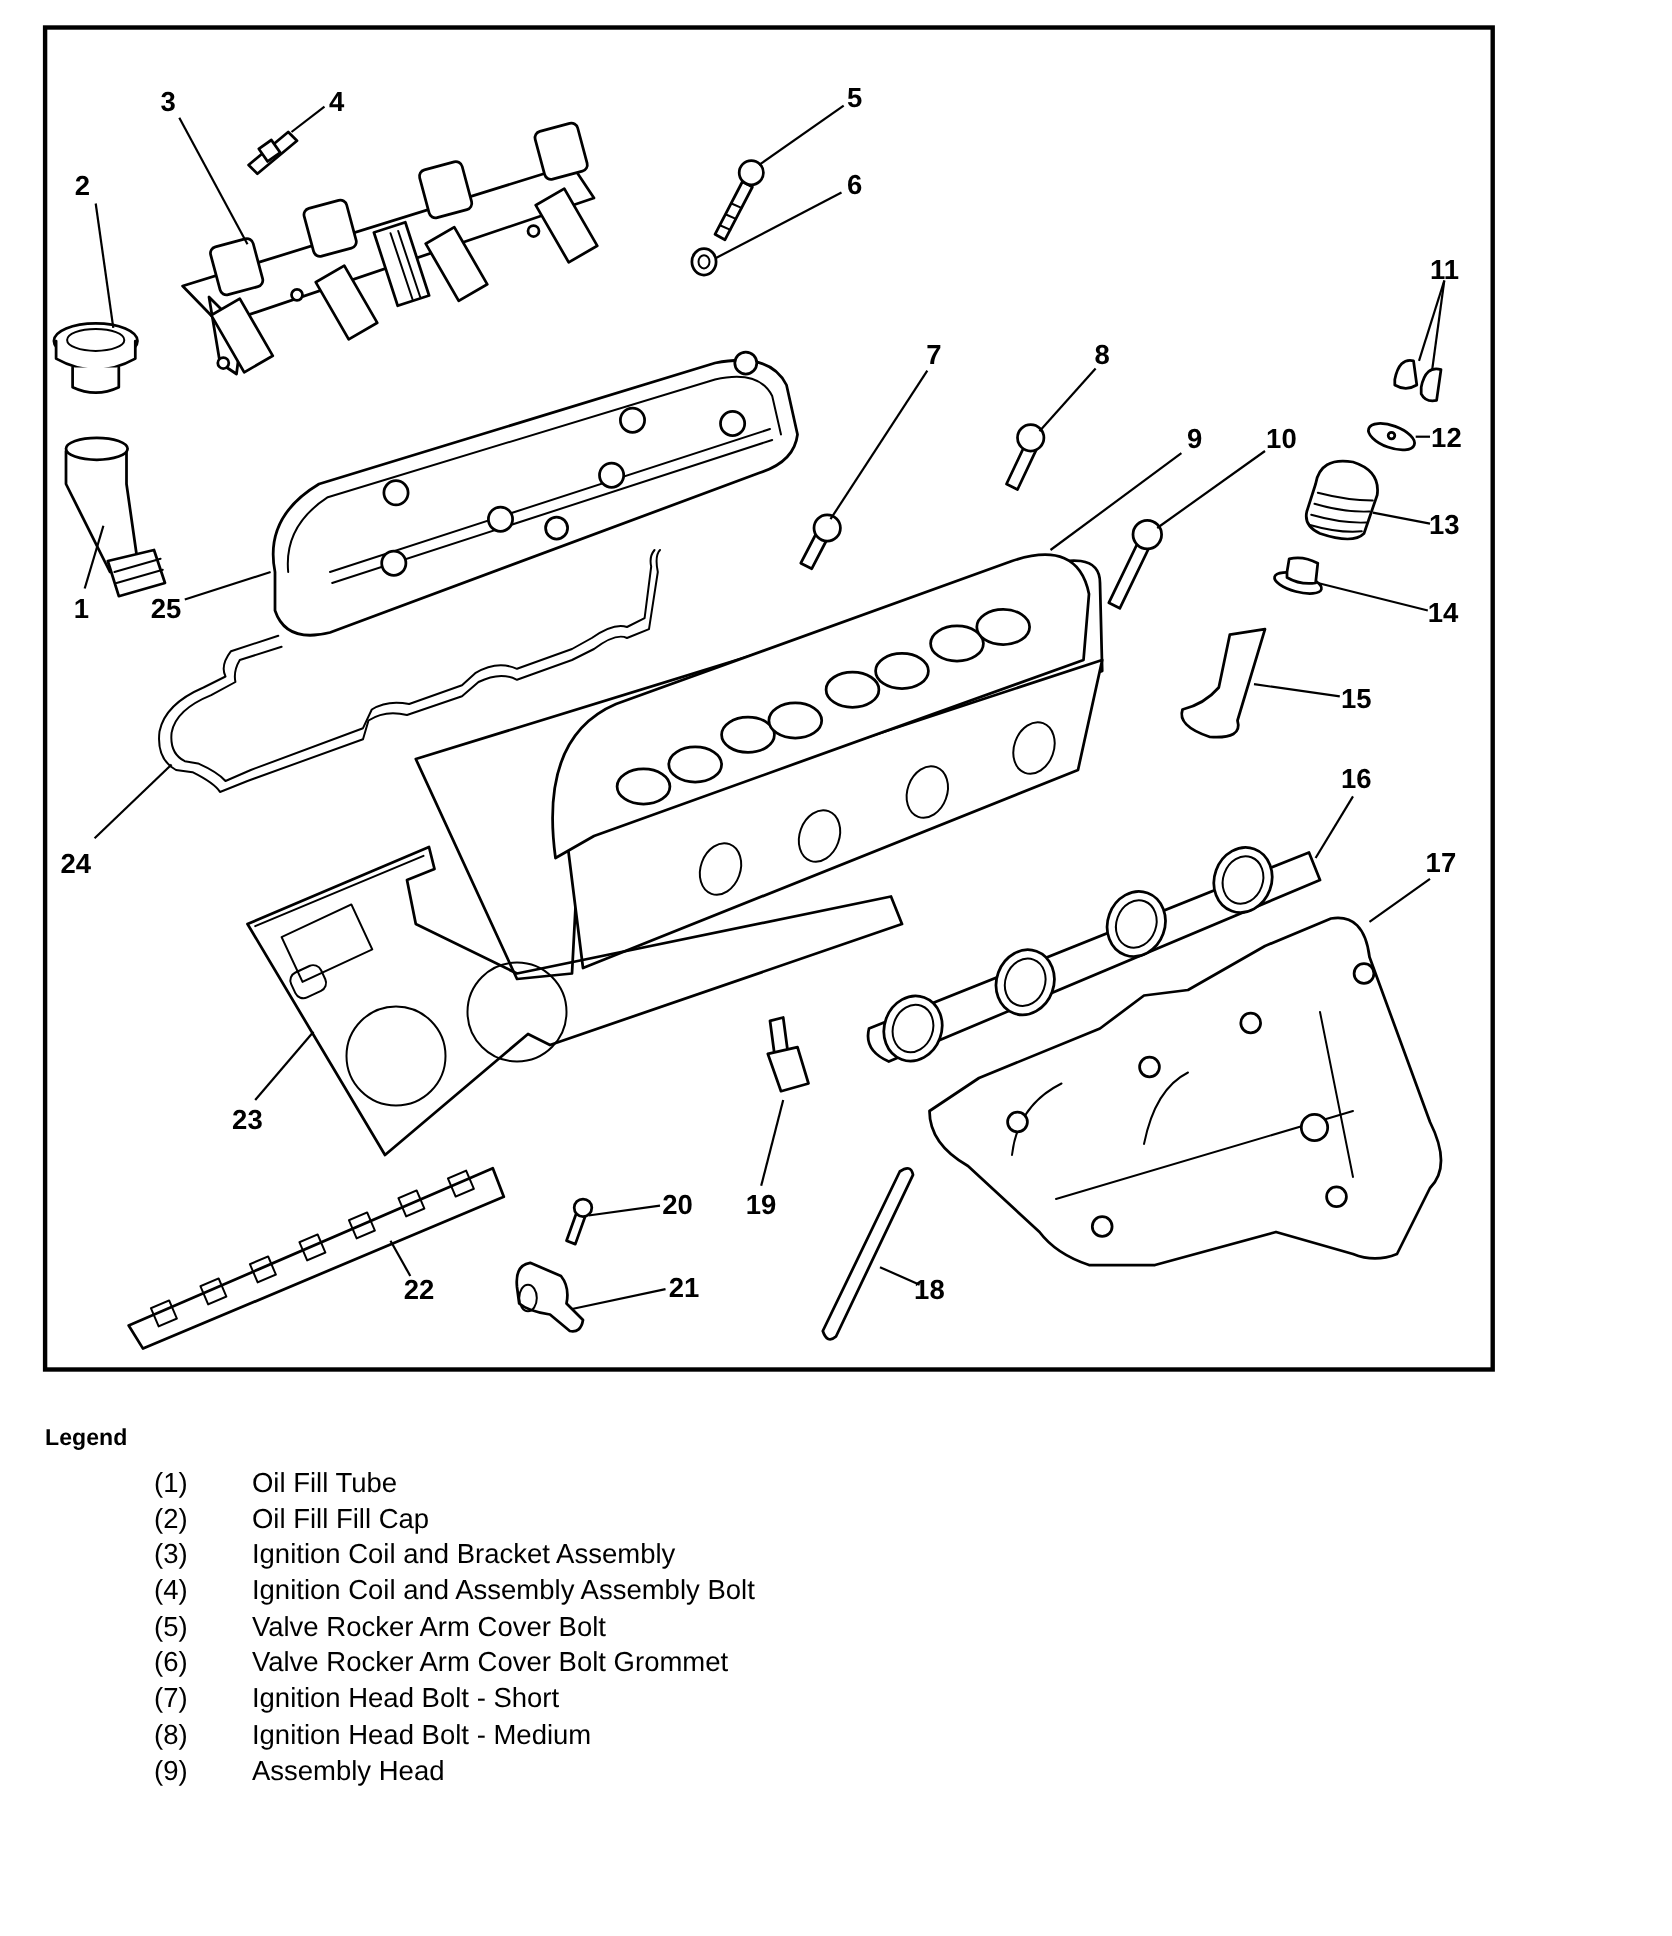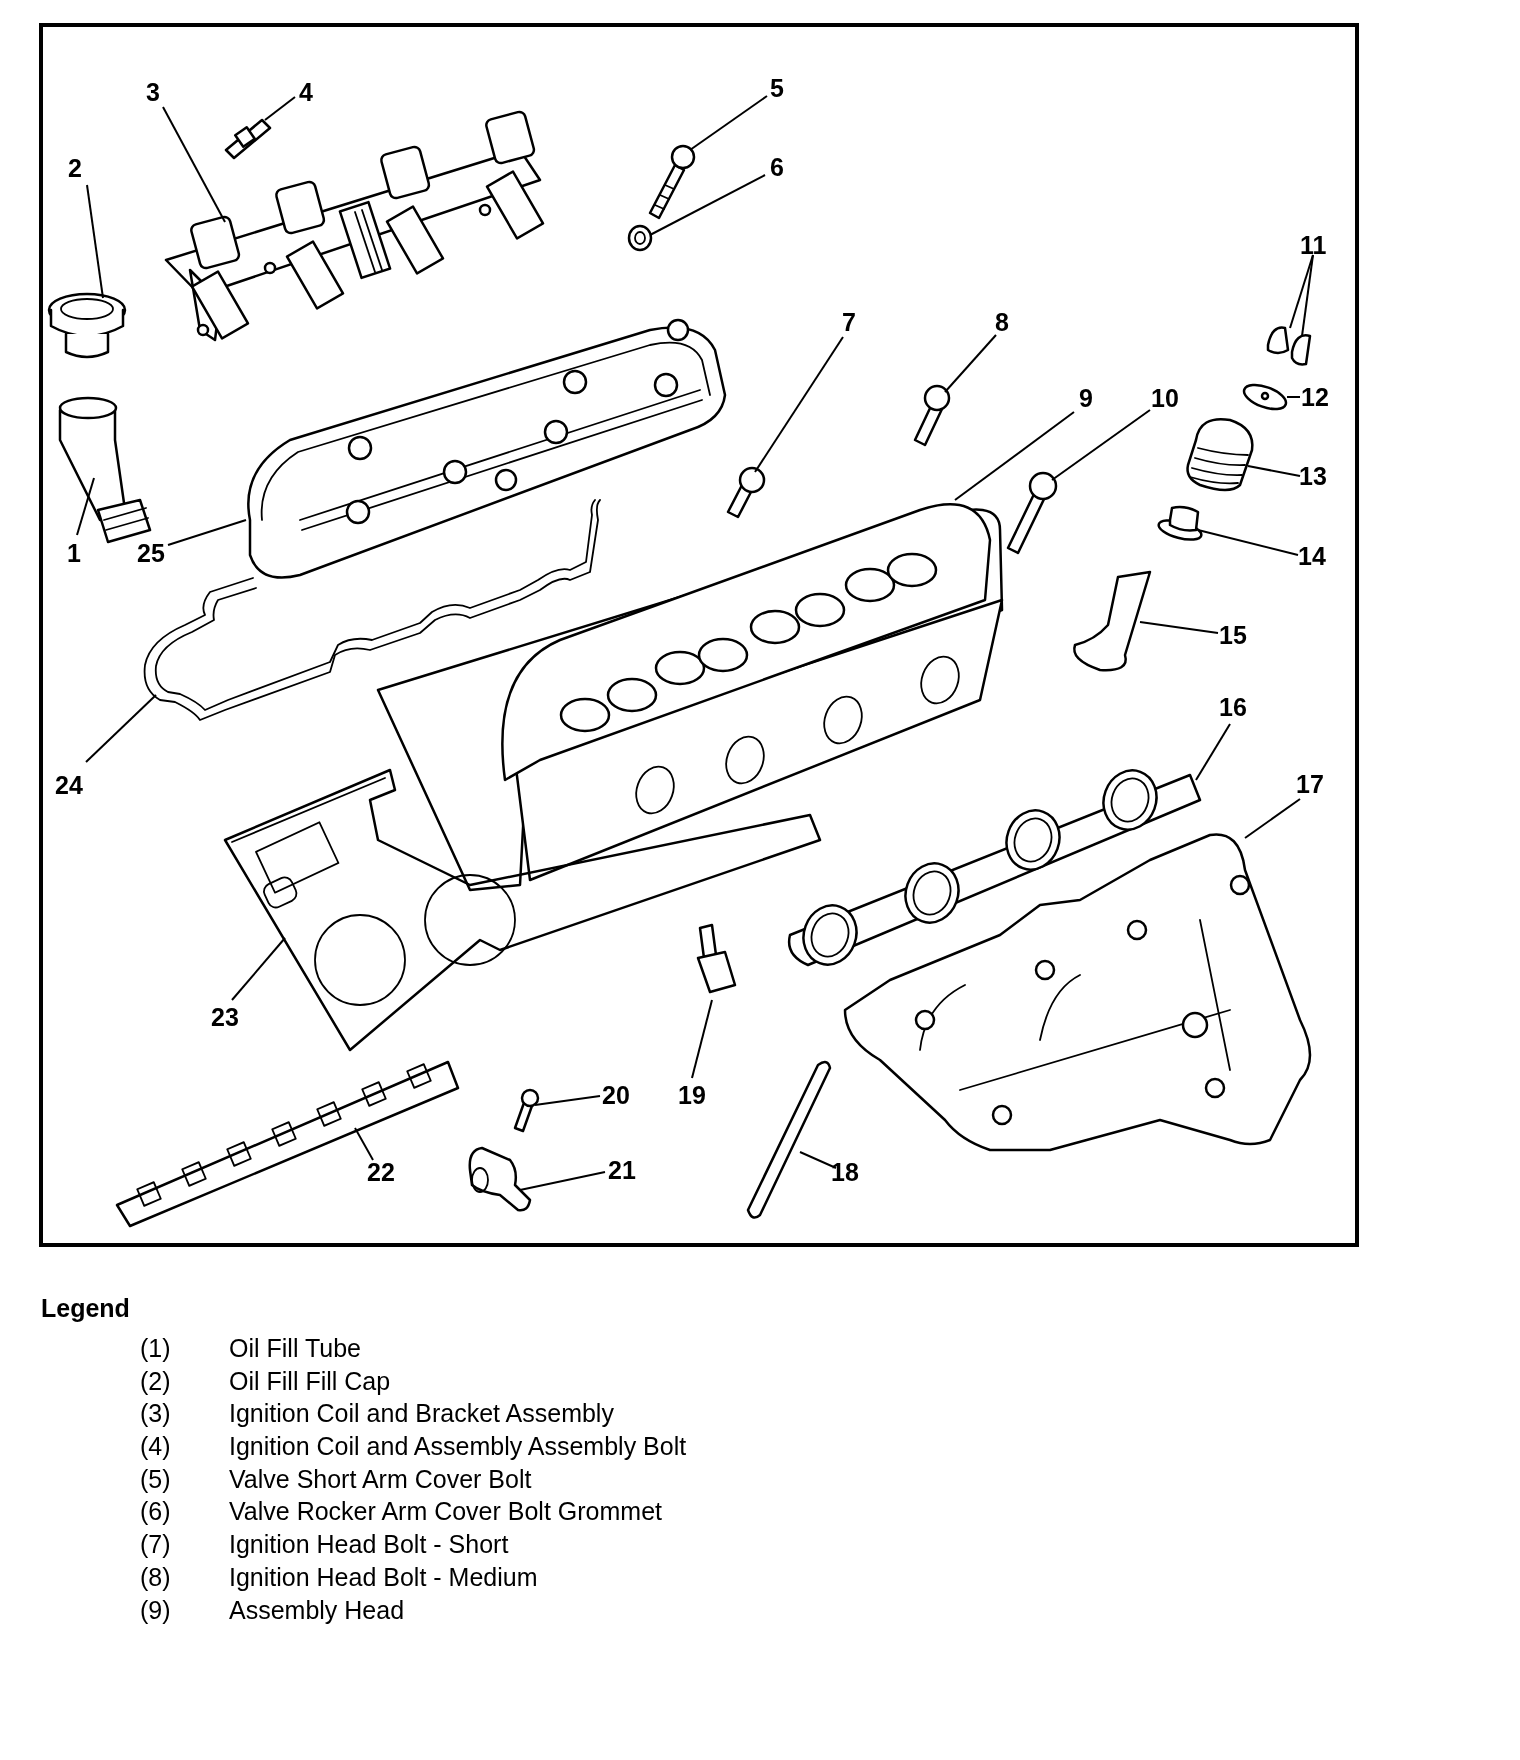--- a/index.html
+++ b/index.html
@@ -5,21 +5,21 @@
   html,body{margin:0;padding:0;background:#ffffff;}
   body{width:1520px;height:1760px;position:relative;overflow:hidden;font-family:"Liberation Sans",sans-serif;color:#000;}
   #figure{position:absolute;left:0;top:0;width:1520px;height:1260px;}
   #figure svg{position:absolute;left:0;top:0;}
   .callout{font-family:"Liberation Sans",sans-serif;font-size:25px;font-weight:bold;fill:#000;}
   .part{fill:#fff;stroke:#000;stroke-width:2.5;stroke-linejoin:round;stroke-linecap:round;}
   .thin{fill:none;stroke:#000;stroke-width:1.8;stroke-linecap:round;stroke-linejoin:round;}
   .lead{fill:none;stroke:#000;stroke-width:2;}
   .frame{fill:none;stroke:#000;stroke-width:4;}
   #legend{position:absolute;left:41px;top:1290px;}
-  #legend-title{font-size:25px;font-weight:bold;margin:0 0 6px 0;line-height:36px;}
+  #legend-title{font-size:21px;font-weight:bold;margin:0 0 6px 0;line-height:36px;}
   .legend-row{position:relative;height:32.7px;font-size:25px;line-height:32.7px;white-space:nowrap;}
   .legend-num{position:absolute;left:99px;top:0;}
   .legend-desc{position:absolute;left:188px;top:0;}
 </style>
 </head>
 <body>
 
 <div id="figure">
 <svg width="1520" height="1260" viewBox="0 0 1520 1260" xmlns="http://www.w3.org/2000/svg">
   <rect class="frame" x="41" y="25" width="1316" height="1220"></rect>
@@ -300,21 +300,21 @@
   <div class="legend-row">
       <span class="legend-num">(3)</span>
       <span class="legend-desc">Ignition Coil and Bracket Assembly</span>
     </div>
   <div class="legend-row">
       <span class="legend-num">(4)</span>
       <span class="legend-desc">Ignition Coil and Assembly Assembly Bolt</span>
     </div>
   <div class="legend-row">
       <span class="legend-num">(5)</span>
-      <span class="legend-desc">Valve Short Arm Cover Bolt</span>
+      <span class="legend-desc">Valve Rocker Arm Cover Bolt</span>
     </div>
   <div class="legend-row">
       <span class="legend-num">(6)</span>
       <span class="legend-desc">Valve Rocker Arm Cover Bolt Grommet</span>
     </div>
   <div class="legend-row">
       <span class="legend-num">(7)</span>
       <span class="legend-desc">Ignition Head Bolt - Short</span>
     </div>
   <div class="legend-row">

